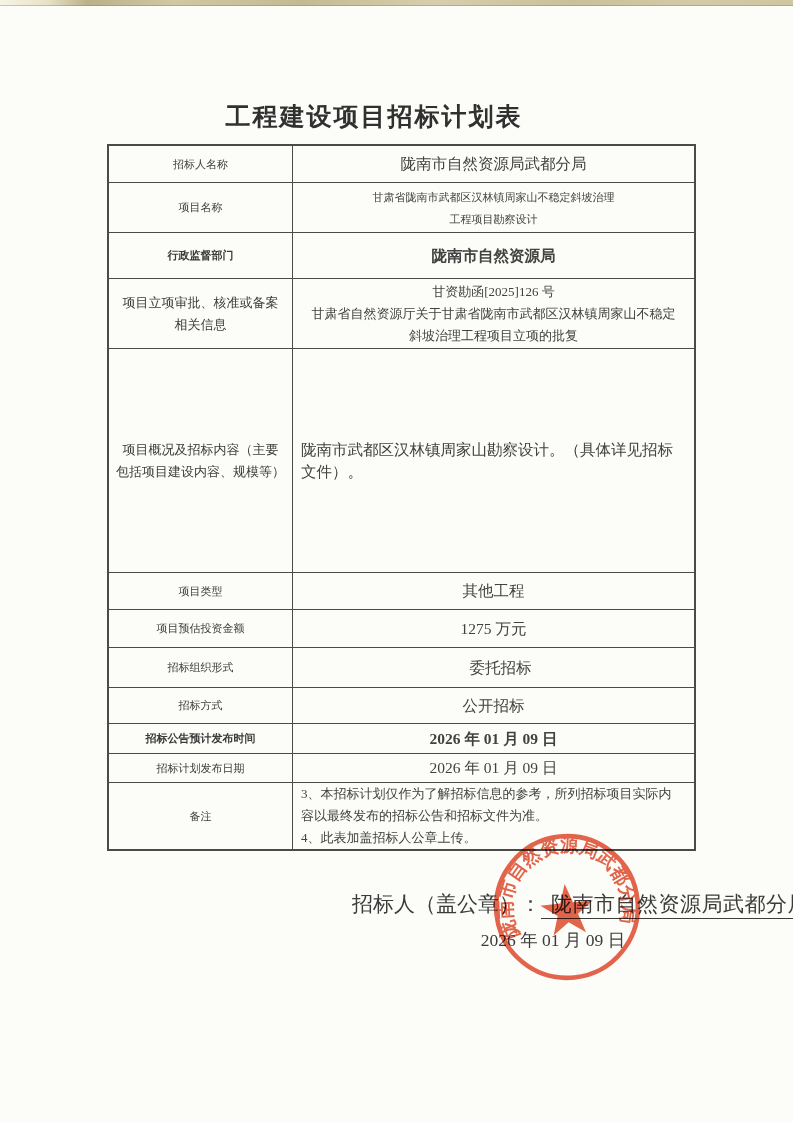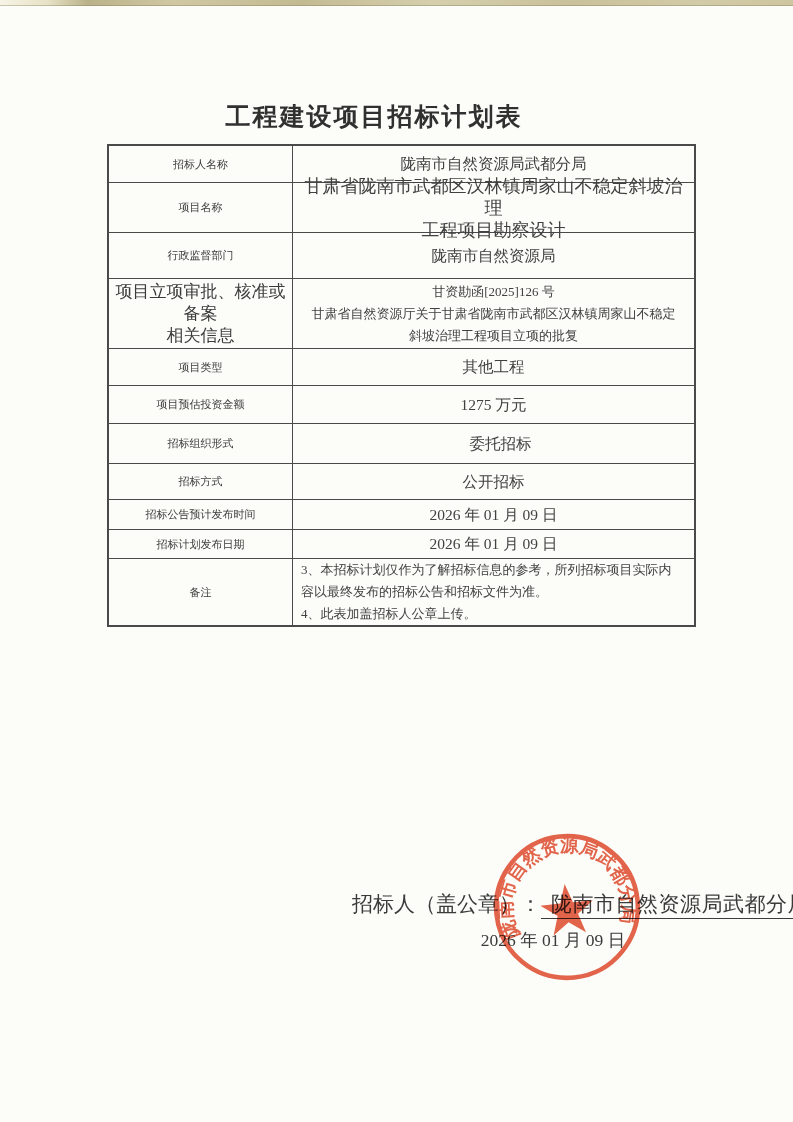--- a/index.html
+++ b/index.html
@@ -27,31 +27,31 @@
     background:transparent;
   }
   .trow{display:flex;box-sizing:border-box;}
   .trow + .trow{border-top:1.5px solid #4a4a4a;}
   .cell{display:flex;align-items:center;justify-content:center;box-sizing:border-box;}
   .lbl{
     width:184px;flex:0 0 184px;border-right:1.5px solid #4a4a4a;
     text-align:center;font-size:11px;line-height:21px;white-space:pre-line;
     padding:2px 2px;
   }
-  .lbl-sm{font-size:17px;line-height:22px;}
+  .lbl-sm{font-size:13px;line-height:22px;}
   .val{
     flex:1;text-align:center;font-size:15.5px;line-height:22px;
     white-space:pre-line;color:#414141;padding:2px 6px;
   }
   .val-sm{font-size:13px;line-height:22px;}
   .val-left{justify-content:flex-start;text-align:left;padding-left:8px;}
-  .r1{height:36px;} .r2{height:50px;} .r3{height:46px;} .r4{height:70px;}
+  .r1{height:36px;} .r2{height:50px;} .r3{height:46px;font-weight:bold;} .r4{height:70px;}
   .r5{height:224px;} .r6{height:37px;justify-content:space-between;} .r7{height:38px;} .r8{height:40px;gap:14px;}
-  .r9{height:36px;} .r10{height:30px;} .r11{height:29px;} .r12{height:67px;}
-  .r2 .val{font-size:18px;}
+  .r9{height:36px;} .r10{height:30px;font-weight:bold;} .r11{height:29px;} .r12{height:67px;}
+  .r2 .val{font-size:11px;}
   
   .sig-line{
     position:absolute;top:890px;left:352px;font-size:21px;color:#3b3b3b;
     white-space:nowrap;
   }
   .sig-name{
     border-bottom:1.6px solid #3b3b3b;padding:0 10px 2px 10px;letter-spacing:.5px;
   }
   .sig-date{
     position:absolute;top:928px;left:448px;width:210px;text-align:center;
@@ -87,20 +87,25 @@
     <div class="trow r3">
       <div class="cell lbl">行政监督部门</div>
       <div class="cell val">陇南市自然资源局</div>
     </div>
     <div class="trow r4">
       <div class="cell lbl lbl-sm">项目立项审批、核准或备案
 相关信息</div>
       <div class="cell val val-sm">甘资勘函[2025]126 号
 甘肃省自然资源厅关于甘肃省陇南市武都区汉林镇周家山不稳定
 斜坡治理工程项目立项的批复</div>
+    </div>
+    <div class="trow r5">
+      <div class="cell lbl lbl-sm">项目概况及招标内容（主要
+包括项目建设内容、规模等）</div>
+      <div class="cell val val-left">陇南市武都区汉林镇周家山勘察设计。（具体详见招标文件）。</div>
     </div>
     <div class="trow r6">
       <div class="cell lbl">项目类型</div>
       <div class="cell val">其他工程</div>
     </div>
     <div class="trow r7">
       <div class="cell lbl">项目预估投资金额</div>
       <div class="cell val">1275 万元</div>
     </div>
     <div class="trow r8">

